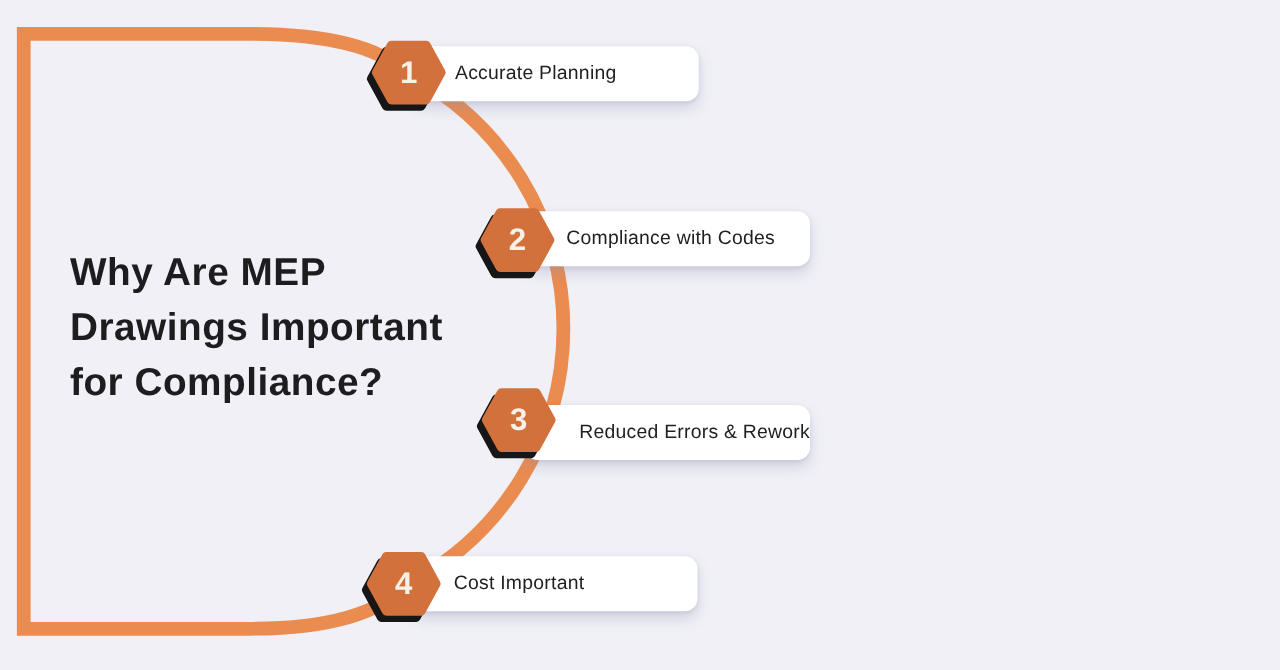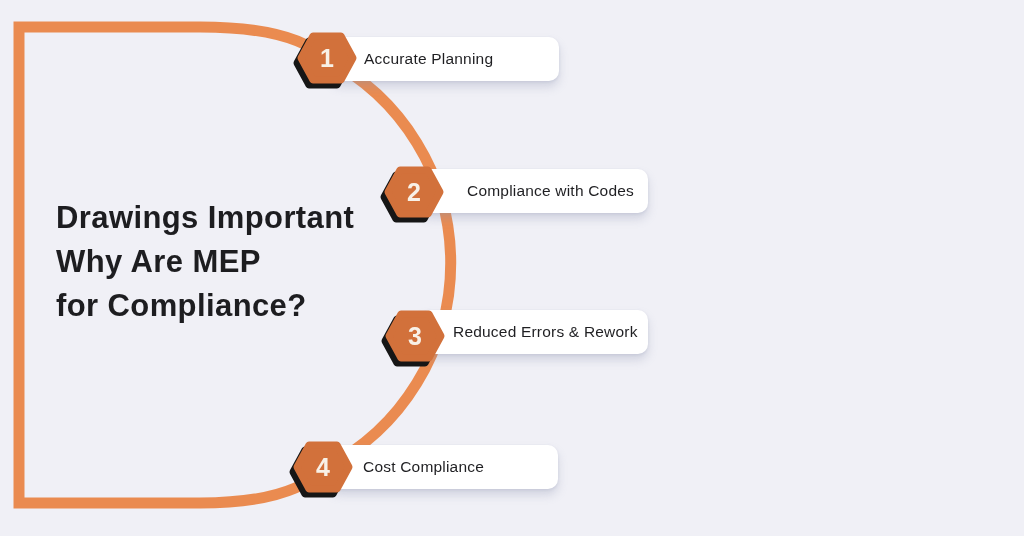--- a/index.html
+++ b/index.html
@@ -56,22 +56,22 @@
     z-index: 2;
   }
   .pill-label {
     font-size: 15.5px;
     font-weight: normal;
     color: var(--label-text);
     letter-spacing: 0.2px;
     white-space: nowrap;
   }
   .pill-1 { left: 331px; top: 37px; }
-  .pill-2 { left: 420px; top: 169px; justify-content: center; }
-  .pill-3 { left: 420px; top: 310px; }
+  .pill-2 { left: 420px; top: 169px; }
+  .pill-3 { left: 420px; top: 324px; justify-content: flex-end; }
   .pill-4 { left: 330px; top: 445px; }
   .hex {
     position: absolute;
     width: 66px;
     height: 58px;
     z-index: 3;
   }
   .hex svg { position: absolute; left: 0; top: 0; }
   .hex-1 { left: 292px; top: 32px; }
   .hex-2 { left: 379px; top: 166px; }
@@ -95,36 +95,36 @@
 </head>
 <body>
 
 <div class="canvas">
 
   <svg class="connector-svg" viewBox="0 0 1024 536" xmlns="http://www.w3.org/2000/svg" aria-hidden="true">
     <path class="loop-path" d="M 19 27 L 200 27 Q 292 27 325 58 A 230 230 0 0 1 325 468 Q 292 503 200 503 L 19 503 Z"></path>
   </svg>
 
   <div class="title">
+    <div>Why Are MEP</div>
     <div>Drawings Important</div>
-    <div>Why Are MEP</div>
     <div>for Compliance?</div>
   </div>
 
   <div class="pill pill-1">
     <span class="pill-label">Accurate Planning</span>
   </div>
   <div class="pill pill-2">
     <span class="pill-label">Compliance with Codes</span>
   </div>
   <div class="pill pill-3">
     <span class="pill-label">Reduced Errors &amp; Rework</span>
   </div>
   <div class="pill pill-4">
-    <span class="pill-label">Cost Compliance</span>
+    <span class="pill-label">Cost Important</span>
   </div>
 
   <div class="hex hex-1">
     <svg width="66" height="58" viewBox="0 0 66 58" xmlns="http://www.w3.org/2000/svg">
       <polygon class="hex-shadow-poly" transform="translate(-4,5)" points="9,26 21,4 49,4 61,26 49,48 21,48"></polygon>
       <polygon class="hex-main-poly" points="9,26 21,4 49,4 61,26 49,48 21,48"></polygon>
     </svg>
     <span class="hex-number">1</span>
   </div>
   <div class="hex hex-2">

